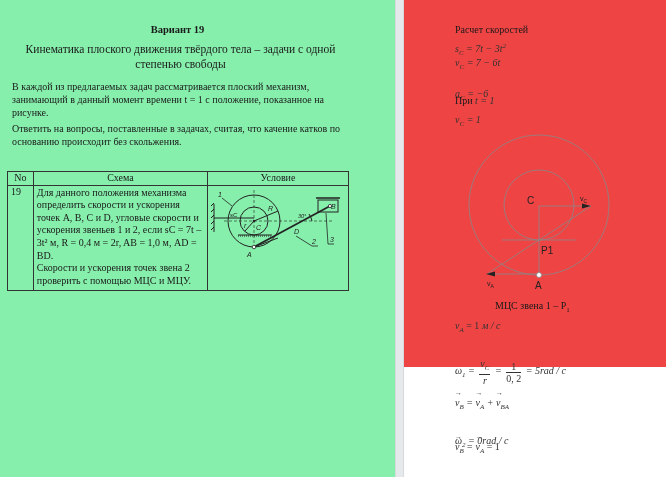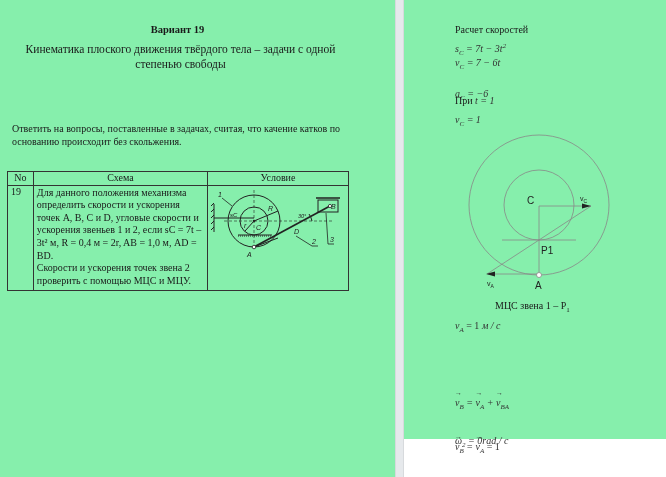--- a/index.html
+++ b/index.html
@@ -13,21 +13,21 @@
   .page-left {
     position: absolute; left: 0; top: 0; width: 395px; height: 477px; background: #86efac;
   }
   .gap {
     position: absolute; left: 395px; top: 0; width: 9px; height: 477px;
     background: #e6e9ec;
     border-left: 1px solid #d7dadd; border-right: 1px solid #d7dadd;
     box-sizing: border-box;
   }
   .page-right {
-    position: absolute; left: 404px; top: 0; width: 262px; height: 439px; background: #86efac;
+    position: absolute; left: 404px; top: 0; width: 262px; height: 367px; background: #ef4444;
   }
   .variant {
     position: absolute; left: 0; width: 355px; top: 24px;
     text-align: center; font-weight: bold; font-size: 10.5px;
   }
   .title {
     position: absolute; left: 8px; width: 345px; top: 42px;
     text-align: center; font-weight: normal; font-size: 11.5px; line-height: 15px;
   }
   .para {
@@ -60,20 +60,21 @@
   .frac .num { border-bottom: 1px solid #333; padding: 0 1px; }
   .vec { position: relative; display: inline-block; }
   .vec::before { content: "\2192"; position: absolute; top: -8px; left: 0; font-size: 7px; font-style: normal; }
 </style>
 </head>
 <body>
 
 <div class="page-left">
   <div class="variant">Вариант 19</div>
   <div class="title">Кинематика плоского движения твёрдого тела – задачи с одной степенью свободы</div>
+  <div class="para p1">В каждой из предлагаемых задач рассматривается плоский механизм, занимающий в данный момент времени t = 1 с положение, показанное на рисунке.</div>
   <div class="para p2">Ответить на вопросы, поставленные в задачах, считая, что качение катков по основанию происходит без скольжения.</div>
 
   <table class="task">
     <tbody>
         <tr>
       <th class="no col-no">No</th>
       <th class="col-schema">Схема</th>
       <th>Условие</th>
     </tr>
     <tr>
@@ -193,20 +194,34 @@
 
   <div class="r-text" style="top:300px;margin-left:40px;">
     <span>МЦС звена 1 – P</span><sub style="font-size:7px">1</sub>
   </div>
   <div class="r-text math" style="top:320px;">
     <span>v</span><sub>A</sub>
     <span class="up">= 1</span>
     <span>м / с</span>
   </div>
 
+  <div class="r-text math" style="top:358px;">
+    <span>ω</span><sub>1</sub>
+    <span>=</span>
+    <span class="frac">
+      <span class="num"><span style="display:inline">v</span><sub>C</sub></span>
+      <span>r</span>
+    </span>
+    <span>=</span>
+    <span class="frac up">
+      <span class="num">1</span>
+      <span>0, 2</span>
+    </span>
+    <span>= 5rad / c</span>
+  </div>
 
   <div class="r-text math" style="top:397px;">
     <span class="vec">v</span><sub>B</sub>
     <span>=</span>
     <span class="vec">v</span><sub>A</sub>
     <span>+</span>
     <span class="vec">v</span><sub>BA</sub>
   </div>
 
   <div class="r-text math" style="top:441px;">

